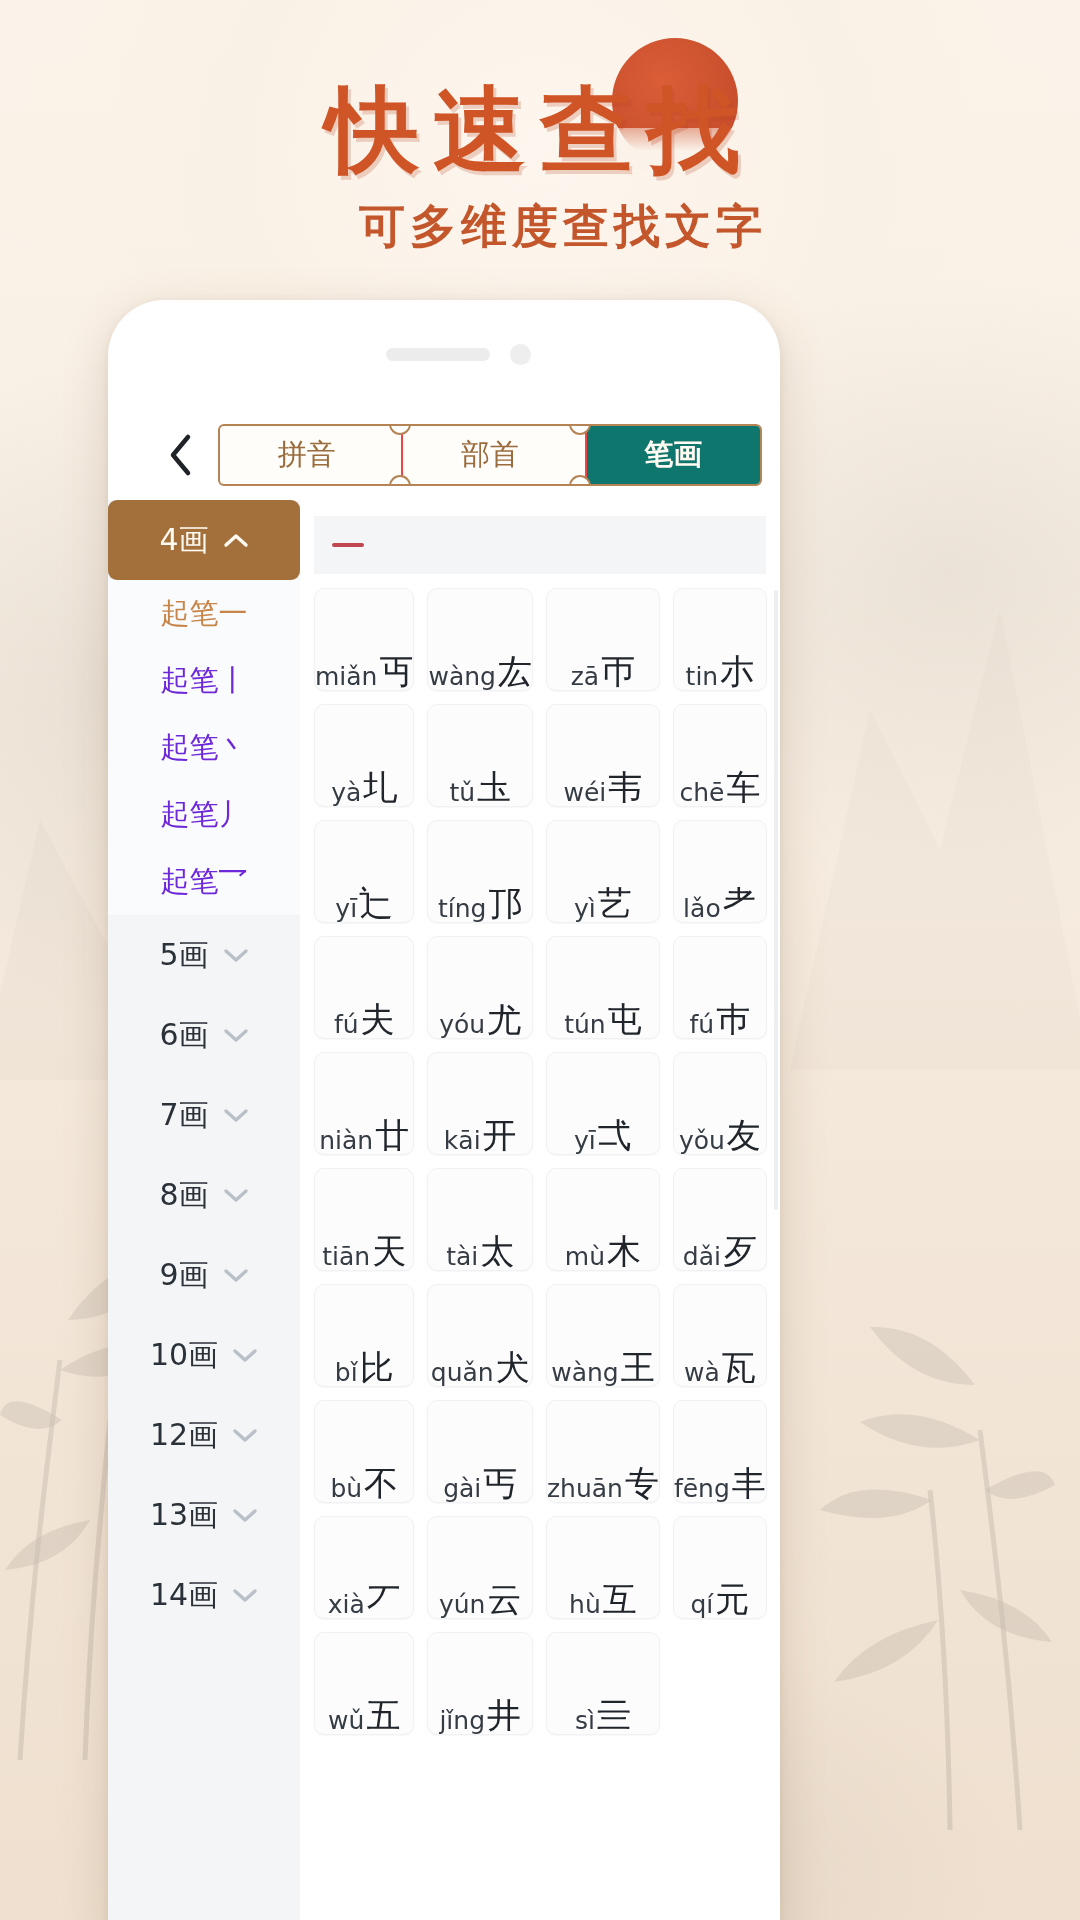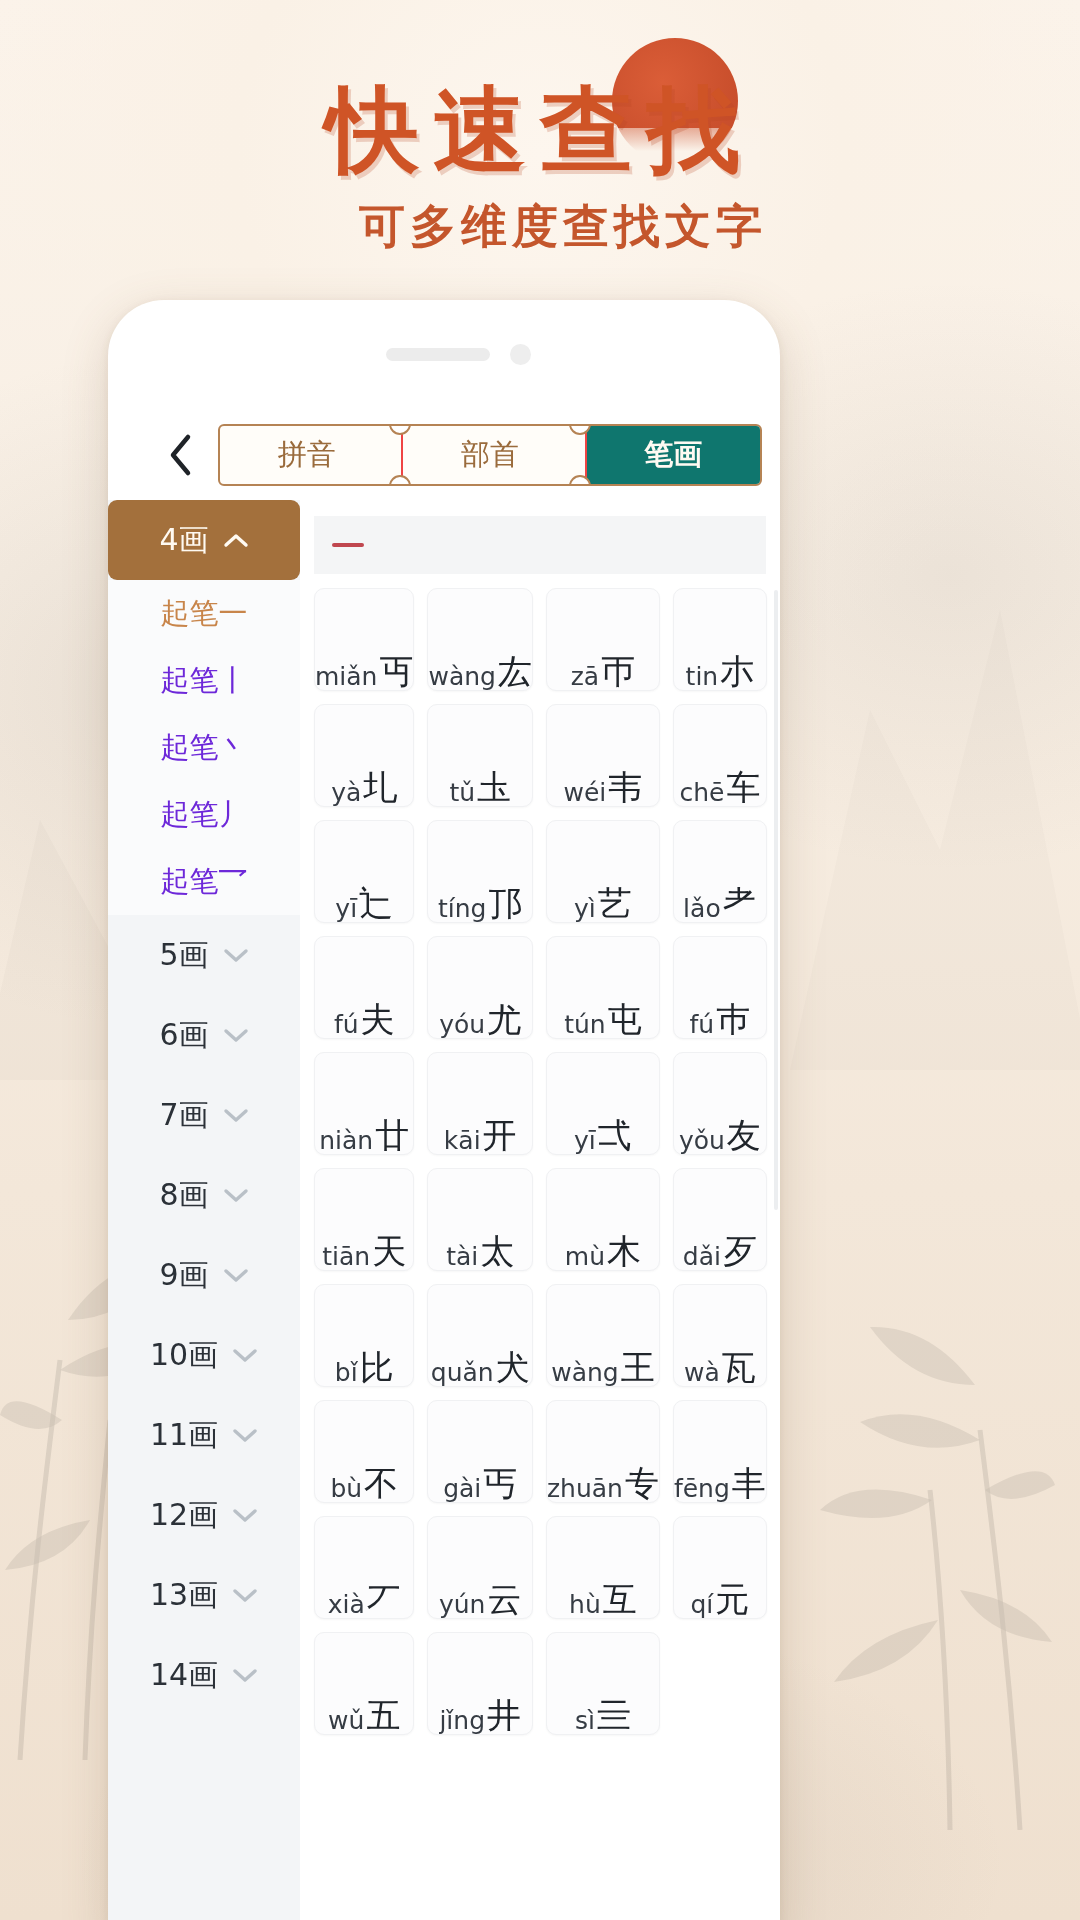--- a/index.html
+++ b/index.html
@@ -400,28 +400,20 @@
         </div>
         <div class="side-main">
           <span>10画</span>
           <span class="chev">
             <svg width="26" height="16" viewBox="0 0 26 16">
               <path d="M3,4 L13,13 L23,4" fill="none" stroke="#b9c0c7" stroke-width="3.4" stroke-linecap="round" stroke-linejoin="round"></path>
             </svg>
           </span>
         </div>
         <div class="side-main">
-          <span>11画</span>
-          <span class="chev">
-            <svg width="26" height="16" viewBox="0 0 26 16">
-              <path d="M3,4 L13,13 L23,4" fill="none" stroke="#b9c0c7" stroke-width="3.4" stroke-linecap="round" stroke-linejoin="round"></path>
-            </svg>
-          </span>
-        </div>
-        <div class="side-main">
           <span>12画</span>
           <span class="chev">
             <svg width="26" height="16" viewBox="0 0 26 16">
               <path d="M3,4 L13,13 L23,4" fill="none" stroke="#b9c0c7" stroke-width="3.4" stroke-linecap="round" stroke-linejoin="round"></path>
             </svg>
           </span>
         </div>
         <div class="side-main">
           <span>13画</span>
           <span class="chev">

